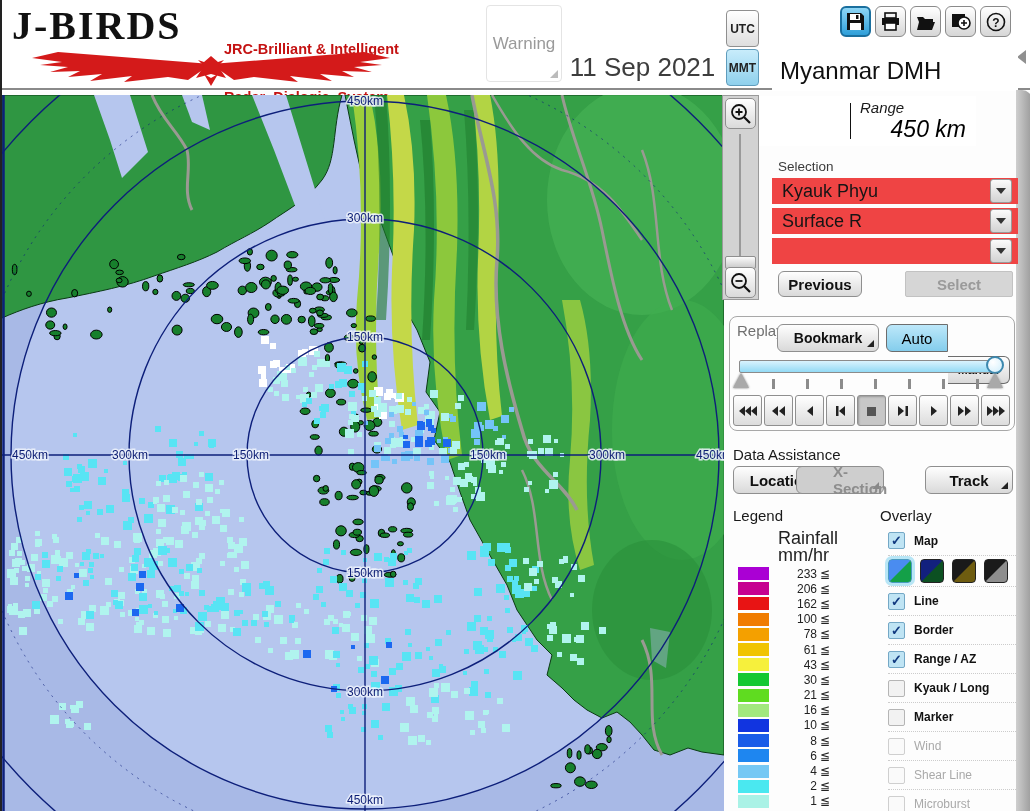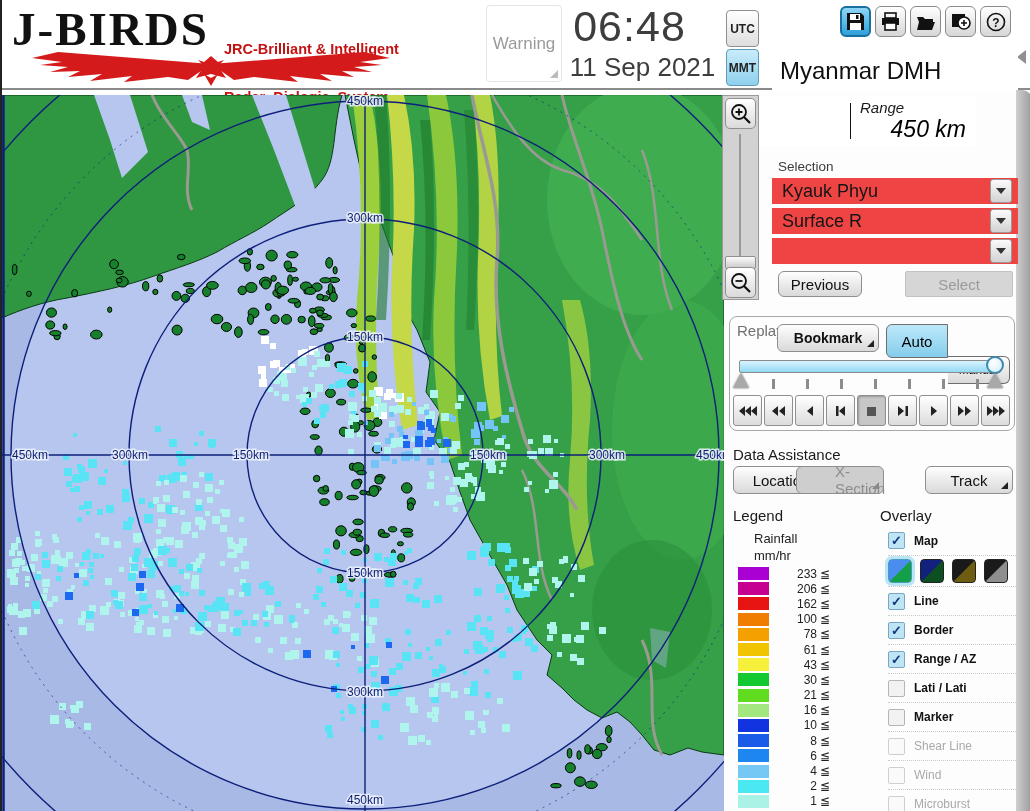--- a/index.html
+++ b/index.html
@@ -5,21 +5,21 @@
   * { box-sizing: border-box; margin: 0; padding: 0; }
   html,body { width:1030px; height:811px; overflow:hidden; background:#fdfdfd;
     font-family:"Liberation Sans", sans-serif; }
   .abs { position:absolute; }
   #app { position:relative; width:1030px; height:811px; background:#fdfdfd; border-left:2px solid #222; }
 
   
   #header { left:0; top:0; width:1030px; height:88px; background:#fff; }
   #header-sep { left:0; top:88px; width:1030px; height:3px; background:#8a8a8a; border-bottom:1px solid #fff; }
   #logo-title { left:10px; top:2px; font-family:"Liberation Serif", serif; font-weight:bold;
-    font-size:47px; letter-spacing:2px; color:#111; }
+    font-size:40px; letter-spacing:2px; color:#111; }
   #logo-sub { left:222px; top:9px; color:#c41212; font-weight:bold; font-size:14.5px; line-height:16px; white-space:pre; }
   #eagle { left:26px; top:50px; }
   #warning-btn { left:484px; top:5px; width:76px; height:77px; background:#fff; border:1px solid #e4e4e4;
     border-radius:4px; color:#9a9a9a; font-size:17px; display:flex; align-items:center; justify-content:center; }
   #warning-grip { position:absolute; right:3px; bottom:3px; width:0; height:0;
     border-left:8px solid transparent; border-bottom:8px solid #bbb; }
   #clock-time  { left:565px; top:2px; width:125px; text-align:center; font-size:43px; color:#3d3d3d; letter-spacing:1px;}
   #clock-date  { left:558px; top:52px; width:165px; text-align:center; font-size:26px; color:#3d3d3d; }
   .tz-btn { left:724px; width:33px; height:37px; border:1px solid #8f8f8f; border-radius:4px;
     font-size:12px; font-weight:bold; color:#222; display:flex; align-items:center; justify-content:center;
@@ -43,31 +43,31 @@
   #range-label { position:absolute; left:130px; top:3px; font-size:15px; color:#1a1a1a; }
   #range-value { position:absolute; right:10px; top:20px; font-size:23px; color:#000; }
   #selection-label { left:776px; top:159px; font-size:13.5px; color:#3c3c3c; }
   .dd-row { left:770px; width:246px; height:26px; background:#ef4444; }
   .dd-text { position:absolute; left:10px; top:0; line-height:26px; font-size:18px; color:#151515; }
   .dd-btn { position:absolute; right:6px; top:1px; width:22px; height:24px; border:1px solid #9a9a9a;
     border-radius:3px; background:linear-gradient(#fbfbfb,#d2d2d2); display:flex; align-items:center; justify-content:center; }
   .dd-arrow { width:0; height:0; border-left:5px solid transparent; border-right:5px solid transparent;
     border-top:6px solid #333; }
   .push-btn { border:1px solid #8f8f8f; border-radius:6px; background:linear-gradient(#fefefe,#d9d9d9);
-    font-size:15px; color:#111; display:flex; align-items:center; justify-content:center; }
+    font-size:15px; color:#111; display:flex; align-items:center; justify-content:center;font-weight:bold; }
   #previous-btn { left:776px; top:271px; width:84px; height:26px; }
   #select-btn { left:903px; top:271px; width:108px; height:26px; background:#d6d6d6; border:1px solid #c2c2c2;
     border-radius:2px; color:#9a9a9a; }
 
   #replay-group { left:727px; top:316px; width:286px; height:115px; border:1px solid #a8a8a8; border-radius:8px; background:#fdfdfd; }
   #replay-label { left:735px; top:322px; font-size:15px; color:#707070; }
   #bookmark-btn { left:775px; top:324px; width:102px; height:28px; font-size:14px; font-weight:bold; position:absolute;}
   .corner-wedge { position:absolute; right:4px; bottom:4px; width:0; height:0;
     border-left:7px solid transparent; border-bottom:7px solid #222; }
-  #auto-btn { left:884px; top:324px; width:62px; height:34px; border:1px solid #6d6d6d;
+  #auto-btn { left:884px; top:324px; width:62px; height:28px; border:1px solid #6d6d6d;
     border-radius:6px 0 0 6px; background:linear-gradient(#bde8fa,#84cdec); font-size:15px; }
   #manual-btn { left:946px; top:324px; width:62px; height:28px; border:1px solid #6d6d6d; border-left:none;
     border-radius:0 6px 6px 0; font-size:12px;margin-top:32px; }
   #replay-slider { left:737px; top:360px; width:262px; height:13px; border:1px solid #8b8b8b;
     background:linear-gradient(#d9f3fe,#93daf5); border-radius:2px; }
   #slider-handle { left:984px; top:356px; width:18px; height:18px; border-radius:50%;
     background:radial-gradient(circle at 35% 30%, #ffffff, #cfeefc); border:2px solid #3c88ae; }
   .slider-tick { top:379px; width:3px; height:10px; background:#8c8c8c; }
   .end-tri { top:373px; width:0; height:0; border-left:8px solid transparent; border-right:8px solid transparent;
     border-bottom:15px solid #a9a9a9; filter:drop-shadow(0 0 1px #777); }
@@ -75,21 +75,21 @@
   .pb-btn { width:29px; height:31px; border:1px solid #8f8f8f; border-radius:3px;
     background:linear-gradient(#ffffff,#dcdcdc); display:flex; align-items:center; justify-content:center; }
   .pb-btn.pressed { background:#c7c7c7; box-shadow:inset 1px 1px 2px #999; }
 
   #da-label { left:731px; top:446px; font-size:15px; color:#1a1a1a; }
   .da-btn { top:466px; height:28px; position:absolute; }
   .da-btn.disabled { background:#cecece; color:#8d8d8d; }
 
   #legend-label { left:731px; top:507px; font-size:15px; color:#1a1a1a; }
   #overlay-label { left:878px; top:507px; font-size:15px; color:#1a1a1a; }
-  #legend-unit { left:752px; top:530px; font-size:13px; color:#222; line-height:17px; }
+  #legend-unit { left:776px; top:530px; font-size:18px; color:#222; line-height:17px; }
   #legend-rows { left:736px; top:566px; }
   .lg-row { display:flex; align-items:center; height:15.2px; }
   .lg-swatch { width:31px; height:13px; }
   .lg-val { width:48px; text-align:right; font-size:12px; color:#222; }
   .lg-op { font-size:12px; color:#222; margin-left:3px; }
 
   #overlay-list { left:886px; top:526px; width:130px; }
   .ov-row { display:flex; align-items:center; gap:9px; height:29px; border-top:1px dotted #ccc; }
   .ov-row:first-child { border-top:none; }
   .ov-check { width:17px; height:17px; border:1px solid #b5b5b5; border-radius:2px; background:#f2f2f2;
@@ -129,21 +129,20 @@
       <path d="M183,14 L30,2 L4,8 L34,12 L12,15 L40,17 L22,22 L52,21 L40,27 L74,24 L62,31 L104,26 L96,32 L140,27 L160,30 Z"></path>
       <path d="M183,14 L336,2 L362,8 L332,12 L354,15 L326,17 L344,22 L314,21 L326,27 L292,24 L304,31 L262,26 L270,32 L226,27 L206,30 Z"></path>
       <path d="M183,6 L176,12 L170,10 L176,16 L168,28 L183,24 L198,28 L190,16 L196,10 L190,12 Z"></path>
       <path d="M176,24 L183,36 L190,24 L183,28 Z"></path>
     </g>
   </svg>
   <div id="warning-btn" class="abs">
     <span>Warning</span>
     <span id="warning-grip"></span>
   </div>
-  <div id="clock-time" class="abs">06:48</div>
   <div id="clock-date" class="abs">11 Sep 2021</div>
   <div class="tz-btn abs" style="top:10px;">UTC</div>
   <div class="tz-btn sel abs" style="top:49px;">MMT</div>
 
   <div id="toolbar" class="abs">
     <div class="tool-btn sel">
       <svg width="19" height="19" viewBox="0 0 19 19">
         <path d="M1,1 h14 l3,3 v14 h-17 z" fill="#111"></path>
         <rect x="4" y="2" width="10" height="6" fill="#fff"></rect>
         <rect x="10" y="3" width="2.5" height="4" fill="#111"></rect>
@@ -410,33 +409,33 @@
       <div class="ov-row">
         <span class="ov-check checked">✓</span>
     <span class="ov-label">Border</span>
       </div>
       <div class="ov-row">
         <span class="ov-check checked">✓</span>
     <span class="ov-label">Range / AZ</span>
       </div>
       <div class="ov-row">
         <span class="ov-check"></span>
-    <span class="ov-label">Lati / Lati</span>
+    <span class="ov-label">Kyauk / Long</span>
       </div>
       <div class="ov-row">
         <span class="ov-check"></span>
     <span class="ov-label">Marker</span>
       </div>
       <div class="ov-row disabled">
         <span class="ov-check"></span>
-    <span class="ov-label">Shear Line</span>
+    <span class="ov-label">Wind</span>
       </div>
       <div class="ov-row disabled">
         <span class="ov-check"></span>
-    <span class="ov-label">Wind</span>
+    <span class="ov-label">Shear Line</span>
       </div>
       <div class="ov-row disabled">
         <span class="ov-check"></span>
     <span class="ov-label">Microburst</span>
       </div>
     </div>
 
   <div id="map-wrap" class="abs">
     <svg id="map-svg" width="722" height="716" viewBox="0 95 722 716">
 

